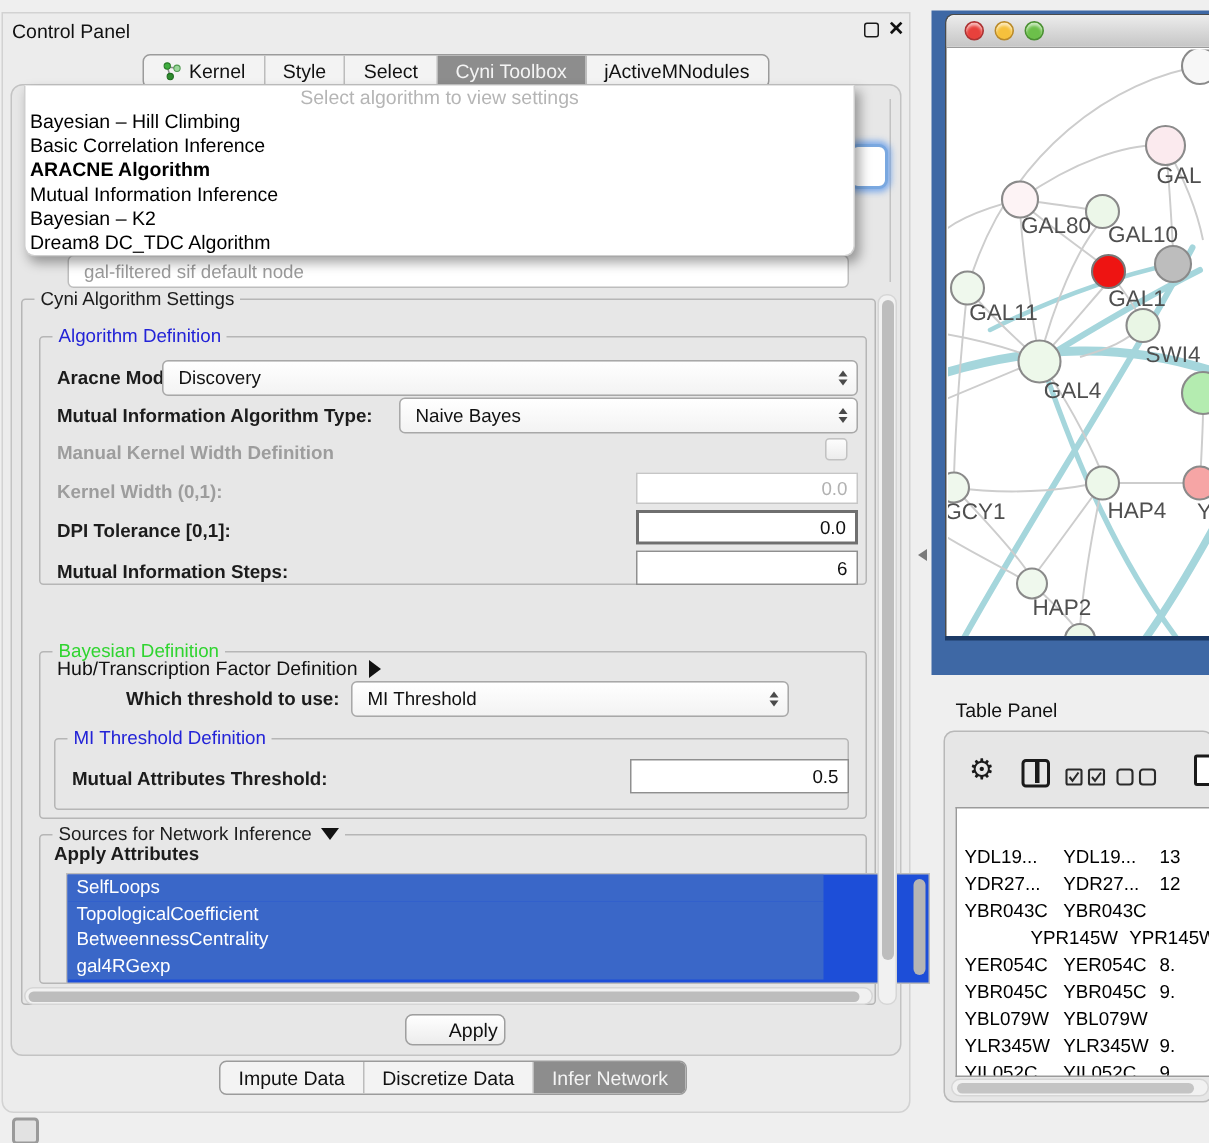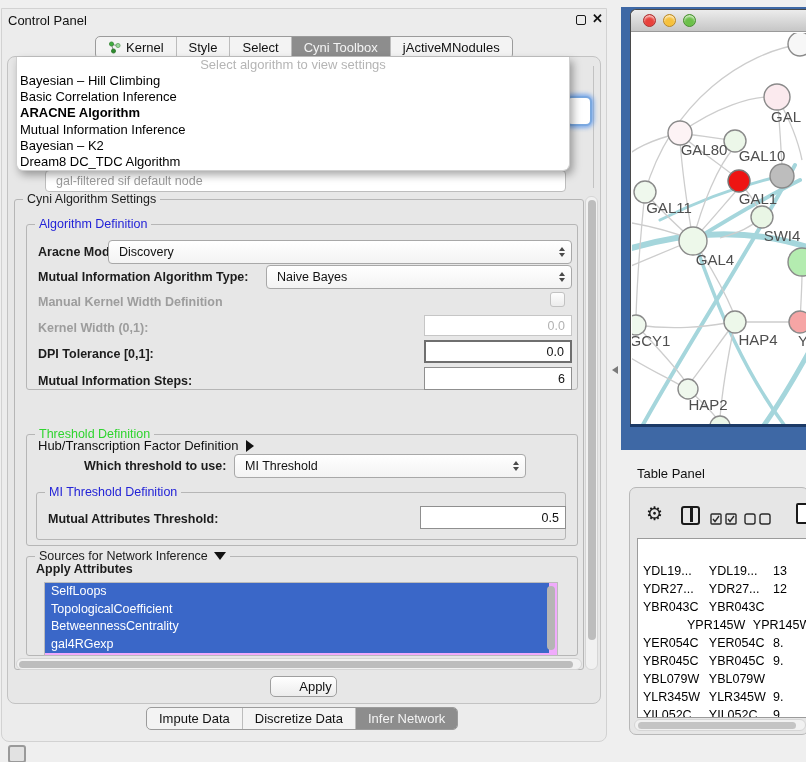--- a/index.html
+++ b/index.html
@@ -138,21 +138,21 @@
   <div class="field abs" style="left:424px;top:367px;width:148px;height:23px;">
     <span>6</span>
   </div>
 
   <div class="plain abs" style="left:38px;top:398px;display:flex;align-items:center;gap:8px;margin-top:40px;">
     <span>Hub/Transcription Factor Definition</span>
     <span style="display:inline-block;width:0;height:0;border-top:6px solid transparent;border-bottom:6px solid transparent;border-left:8px solid #111;"></span>
   </div>
 
   <div class="group abs" style="left:26px;top:434px;width:552px;height:112px;">
-    <div class="gtitle green">Threshold Definition</div>
+    <div class="gtitle green">Bayesian Definition</div>
   </div>
 
   <div class="lbl abs" style="left:84px;top:459px;">Which threshold to use:</div>
   <div class="combo abs" style="left:234px;top:454px;width:292px;height:24px;">
     <span>MI Threshold</span>
     <span class="spin">
         <span class="tri-up"></span>
         <span class="tri-dn"></span>
       </span>
   </div>
@@ -166,21 +166,21 @@
   </div>
 
   <div class="group abs" style="left:26px;top:556px;width:552px;height:100px;">
     <div class="gtitle" style="color:#1c1c1c;display:flex;align-items:center;gap:6px;">
       <span>Sources for Network Inference</span>
       <span style="display:inline-block;width:0;height:0;border-left:6px solid transparent;border-right:6px solid transparent;border-top:8px solid #111;"></span>
     </div>
   </div>
   <div class="lbl abs" style="left:36px;top:562px;">Apply Attributes</div>
 
-  <div class="abs" style="left:44px;top:582px;width:514px;height:74px;background:#f0abfc;border:1px solid #bbb;overflow:hidden;">
+  <div class="abs" style="left:44px;top:582px;width:576px;height:74px;background:#1d4ed8;border:1px solid #bbb;overflow:hidden;">
     <div class="attr" style="background:#3a67c8;width:498px;">SelfLoops</div>
     <div class="attr" style="background:#3a67c8;width:498px;">TopologicalCoefficient</div>
     <div class="attr" style="background:#3a67c8;width:498px;">BetweennessCentrality</div>
     <div class="attr" style="background:#3a67c8;width:498px;">gal4RGexp</div>
     <div class="sb-thumb" style="position:absolute;right:2px;top:3px;width:8px;height:64px;background:#b5b5b5;"></div>
   </div>
 
   <div class="sb-track abs" style="left:16px;top:658px;width:566px;height:12px;">
     <div class="sb-thumb" style="position:absolute;left:2px;top:2px;width:554px;height:7px;"></div>
   </div>

